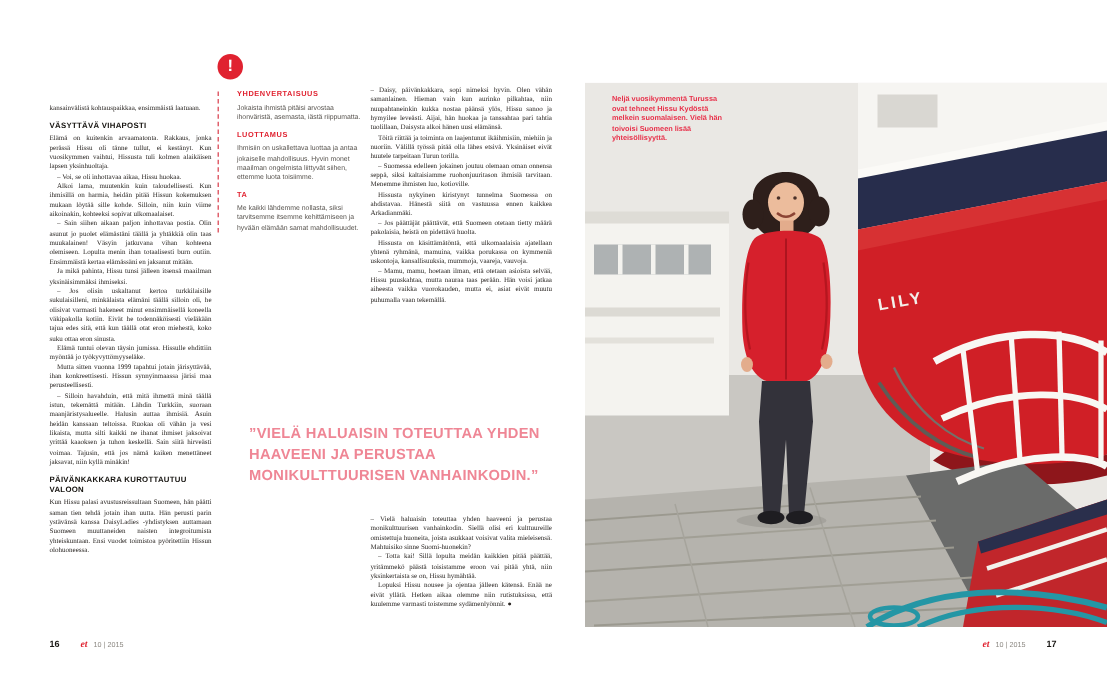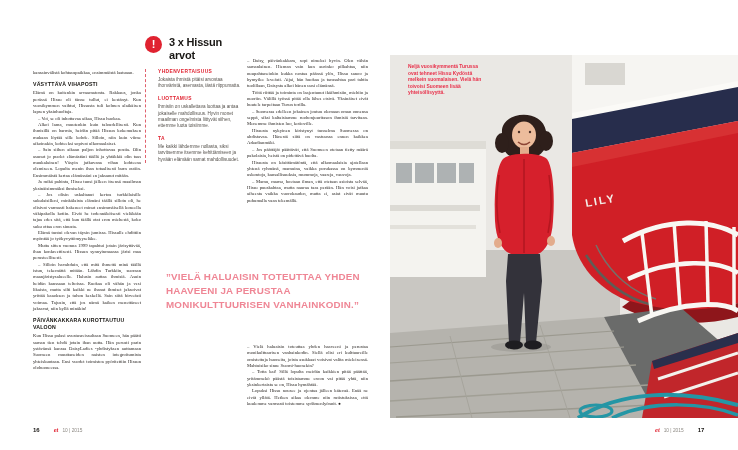--- a/index.html
+++ b/index.html
@@ -25,21 +25,21 @@
     width:17px; height:17px; border-radius:50%; background:#e02230; flex:0 0 17px;
     color:#fff; font: bold 11px/17px "Liberation Sans", sans-serif; text-align:center;
   }
   .callout-title { margin-left:7px; font: bold 11px/12.5px "Liberation Sans", sans-serif; color:#191714; letter-spacing:-.2px; }
   .callout-body { margin-top:8px; margin-left:0; border-left:1px dashed #e0616d; padding-left:12px; }
   .callout-h { font: bold 4.9px/6px "Liberation Sans", sans-serif; color:#e02230; letter-spacing:.4px; margin:7px 0 2px 0; }
   .callout-p { font: 4.6px/6.2px "Liberation Sans", sans-serif; color:#57534e; }
 
   
   .pullquote {
-    position:absolute; left:166px; top:270px; width:204px;
+    position:absolute; left:166px; top:283px; width:204px;
     font: bold 9.8px/14px "Liberation Sans", sans-serif; color:#ef8695; letter-spacing:.2px;
   }
 
   
   .photo { position:absolute; left:390px; top:55px; width:348px; height:363px; overflow:hidden; }
   .photo svg { display:block; }
   .photo-caption {
     position:absolute; left:408px; top:64px; width:78px;
     font: bold 4.9px/6.6px "Liberation Sans", sans-serif; color:#e8304a; text-align:left;
   }
@@ -70,21 +70,20 @@
     <p class="body">Elämä tuntui olevan täysin jumissa. Hissulle ehdittiin myöntää jo työkyvyttömyyseläke.</p>
     <p class="body">Mutta sitten vuonna 1999 tapahtui jotain järisyttävää, ihan konkreettisesti. Hissun synnyinmaassa järisi maa perusteellisesti.</p>
     <p class="body">– Silloin havahduin, että mitä ihmettä minä täällä istun, tekemättä mitään. Lähdin Turkkiin, suoraan maanjäristysalueelle. Halusin auttaa ihmisiä. Asuin heidän kanssaan teltoissa. Ruokaa oli vähän ja vesi likaista, mutta silti kaikki ne ihanat ihmiset jaksoivat yrittää kaaoksen ja tuhon keskellä. Sain siitä hirveästi voimaa. Tajusin, että jos nämä kaiken menettäneet jaksavat, niin kyllä minäkin!</p>
     <h4 class="subhead">PÄIVÄNKAKKARA KUROTTAUTUU VALOON</h4>
     <p class="body">Kun Hissu palasi avustusreissultaan Suomeen, hän päätti saman tien tehdä jotain ihan uutta. Hän perusti parin ystävänsä kanssa DaisyLadies -yhdistyksen auttamaan Suomeen muuttaneiden naisten integroitumista yhteiskuntaan. Ensi vuodet toimistoa pyöritettiin Hissun olohuoneessa.</p>
   </div>
 
   <div class="callout">
     <div class="callout-head">
       <div class="alert-circle">!</div>
-      <div class="callout-title">3 x Hissun arvot</div>
     </div>
     <div class="callout-body">
       <h5 class="callout-h">YHDENVERTAISUUS</h5>
       <p class="callout-p">Jokaista ihmistä pitäisi arvostaa ihonväristä, asemasta, iästä riippumatta.</p>
       <h5 class="callout-h">LUOTTAMUS</h5>
       <p class="callout-p">Ihmisiin on uskallettava luottaa ja antaa jokaiselle mahdollisuus. Hyvin monet maailman ongelmista liittyvät siihen, ettemme luota toisiimme.</p>
       <h5 class="callout-h">TA</h5>
       <p class="callout-p">Me kaikki lähdemme nollasta, siksi tarvitsemme itsemme kehittämiseen ja hyvään elämään samat mahdollisuudet.</p>
     </div>
   </div>

